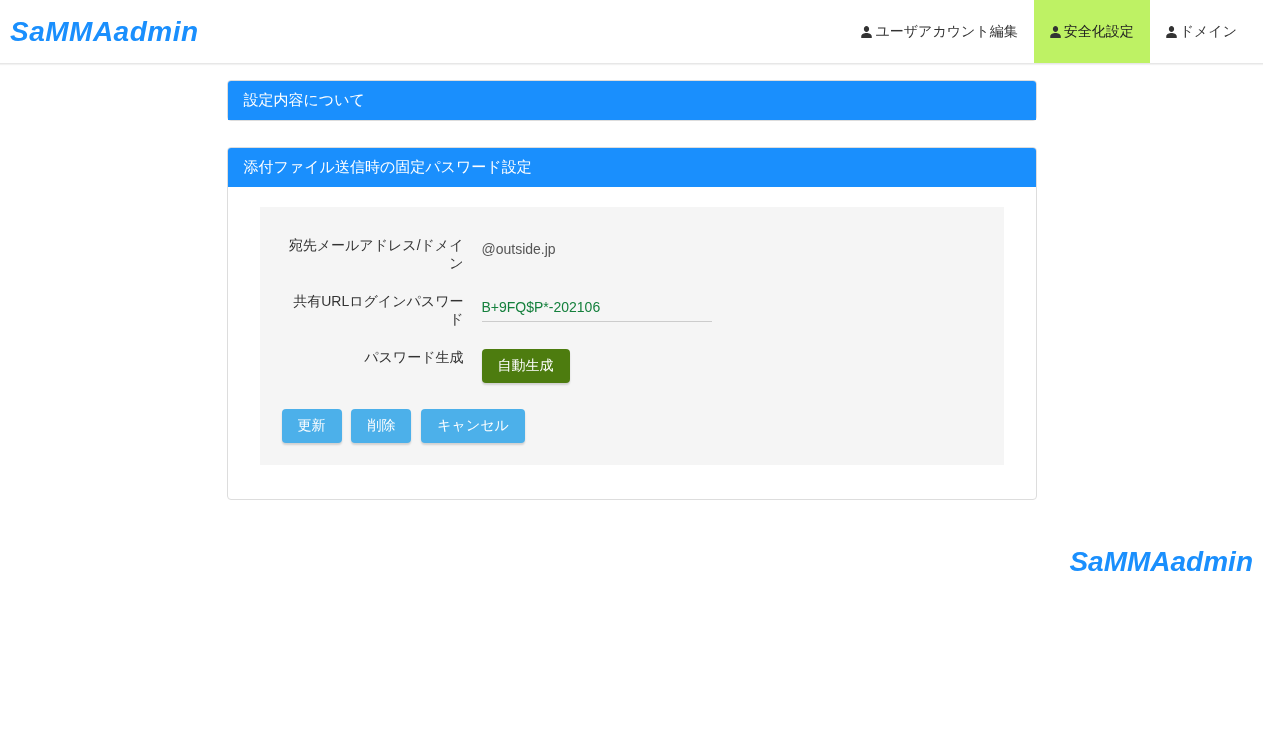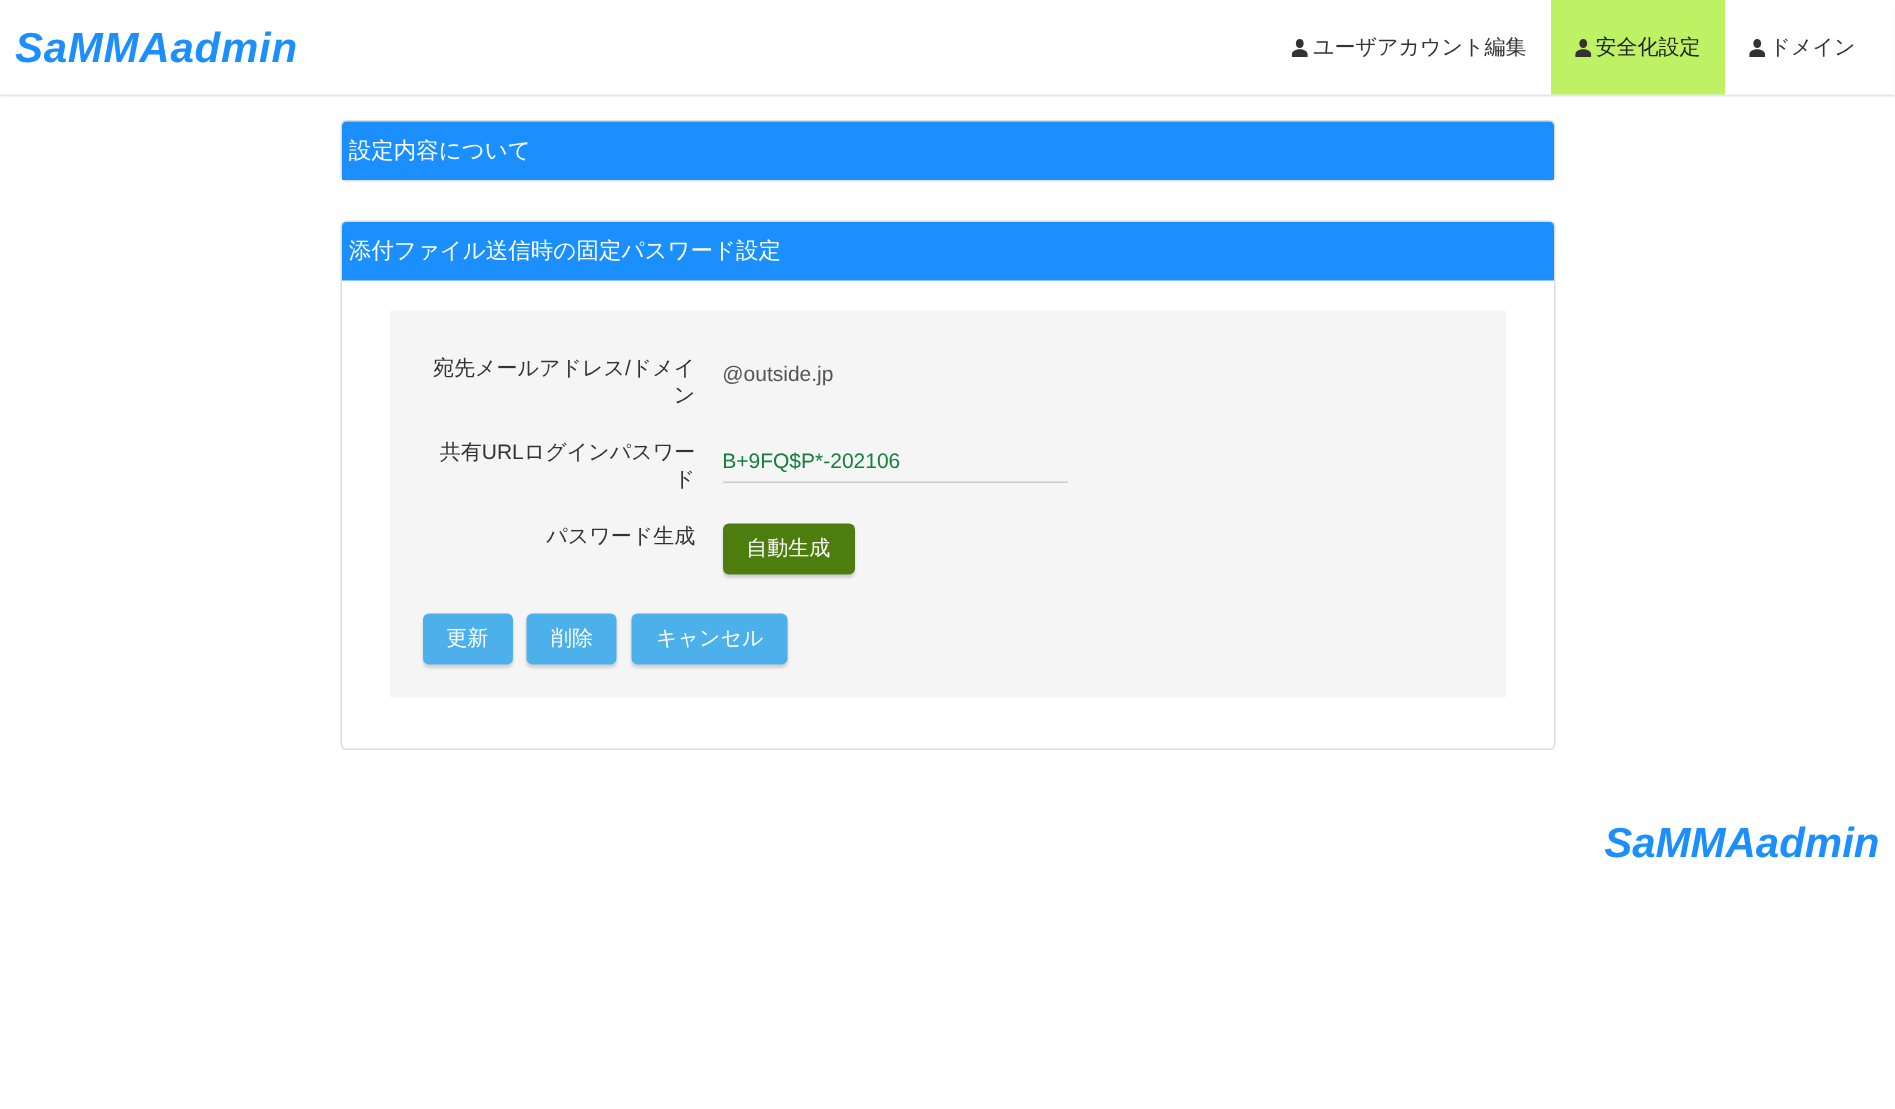--- a/index.html
+++ b/index.html
@@ -57,21 +57,21 @@
     }
     .panel {
       border: 1px solid #ddd;
       border-radius: 4px;
       margin-bottom: 26px;
       background: #fff;
     }
     .panel-header {
       background: #1a8ffd;
       color: #fff;
-      padding: 10px 5px;
+      padding: 10px 16px;
       font-size: 15px;
       border-top-left-radius: 3px;
       border-top-right-radius: 3px;
     }
     .panel-body {
       padding: 18px 20px 28px 20px;
     }
     .panel-body ul {
       list-style: disc;
       padding-left: 28px;

